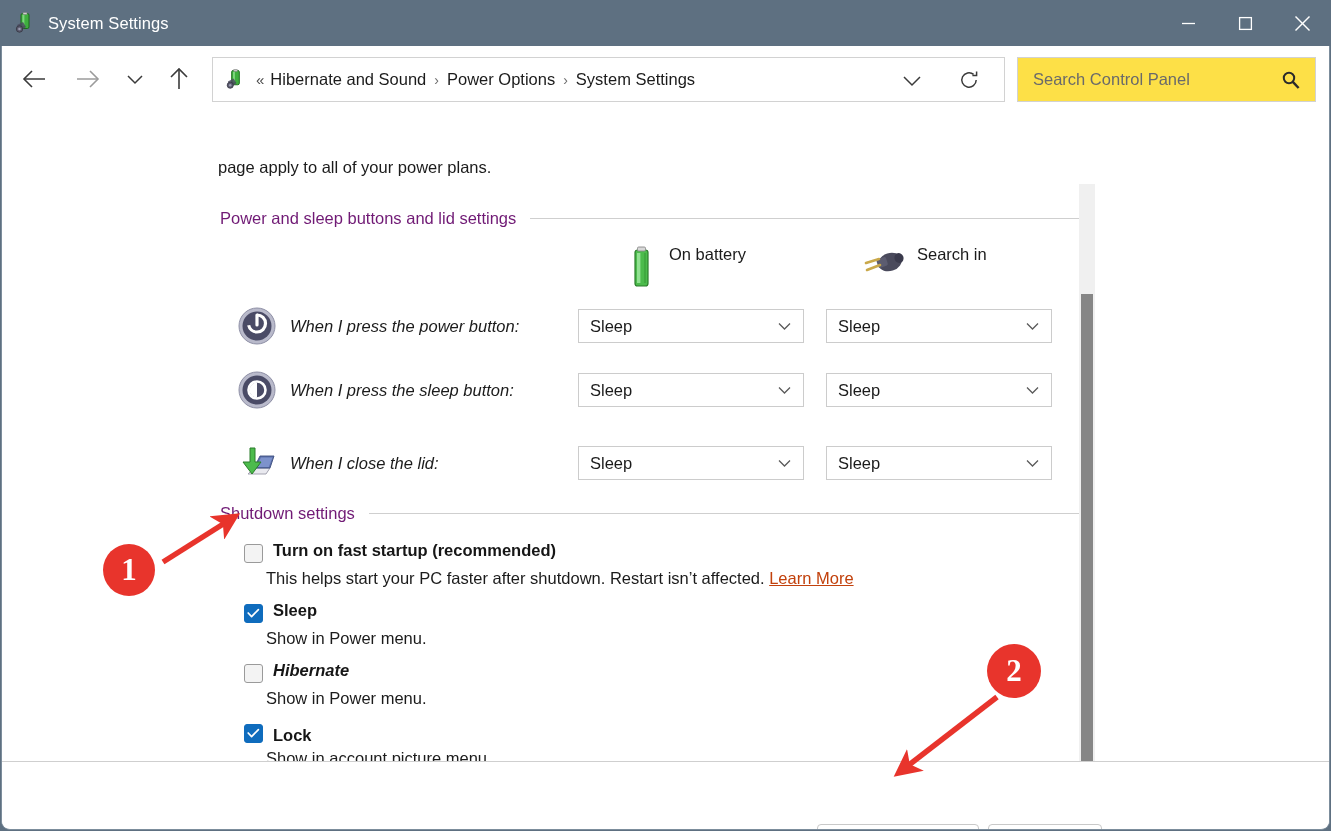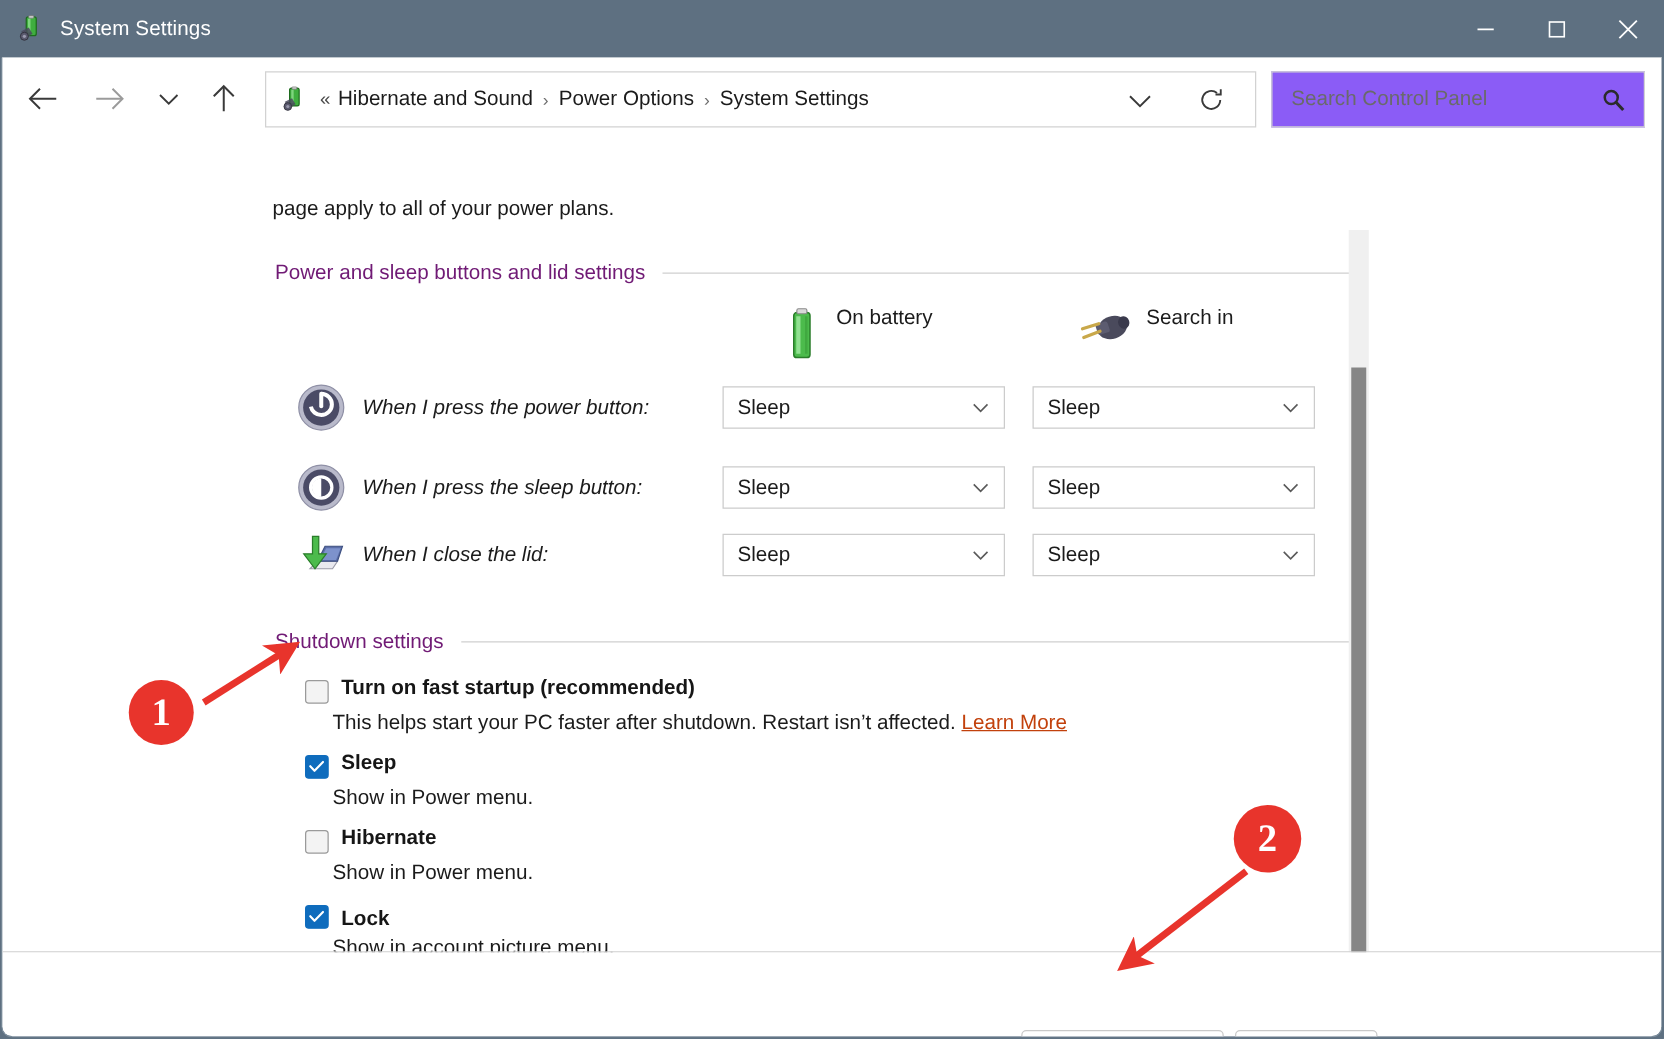--- a/index.html
+++ b/index.html
@@ -149,21 +149,21 @@
     display: flex; align-items: center; justify-content: center;
   }
 
   #searchbox {
     position: absolute;
     left: 1015px;
     top: 11px;
     width: 299px;
     height: 45px;
     border: 1px solid #d2d2d2;
-    background: #8b5cf6;
+    background: #fde047;
     box-sizing: border-box;
     display: flex;
     align-items: center;
   }
   #searchbox input {
     border: none;
     outline: none;
     background: transparent;
     margin-left: 13px;
     width: 225px;
@@ -241,21 +241,21 @@
   .setting-row {
     position: absolute;
     left: 236px;
     width: 880px;
     height: 48px;
     display: flex;
     align-items: center;
   }
   #row-power { top: 190px; }
   #row-sleep { top: 254px; }
-  #row-lid   { top: 308px; }
+  #row-lid   { top: 327px; }
 
   .setting-row .row-icon {
     width: 38px; height: 38px;
     flex: 0 0 38px;
     display: block;
   }
   .setting-row .row-label {
     margin-left: 14px;
     color: #1b1b1b;
     font-size: 16.5px;
@@ -335,21 +335,21 @@
   }
   .check-sub a {
     color: #c2410c;
     text-decoration: underline;
   }
 
   #chk-faststartup { top: 430px; }
   #sub-faststartup { top: 458px; }
   #chk-sleep       { top: 490px; }
   #sub-sleep       { top: 518px; }
-  #chk-hibernate   { top: 550px; }
+  #chk-hibernate   { top: 550px; font-style: italic; }
   #sub-hibernate   { top: 578px; }
   #chk-lock        { top: 610px; align-items: flex-end; }
   #sub-lock        { top: 638px; }
 
   
   #scrollbar {
     position: absolute;
     right: 12px;
     top: 72px;
     width: 16px;

